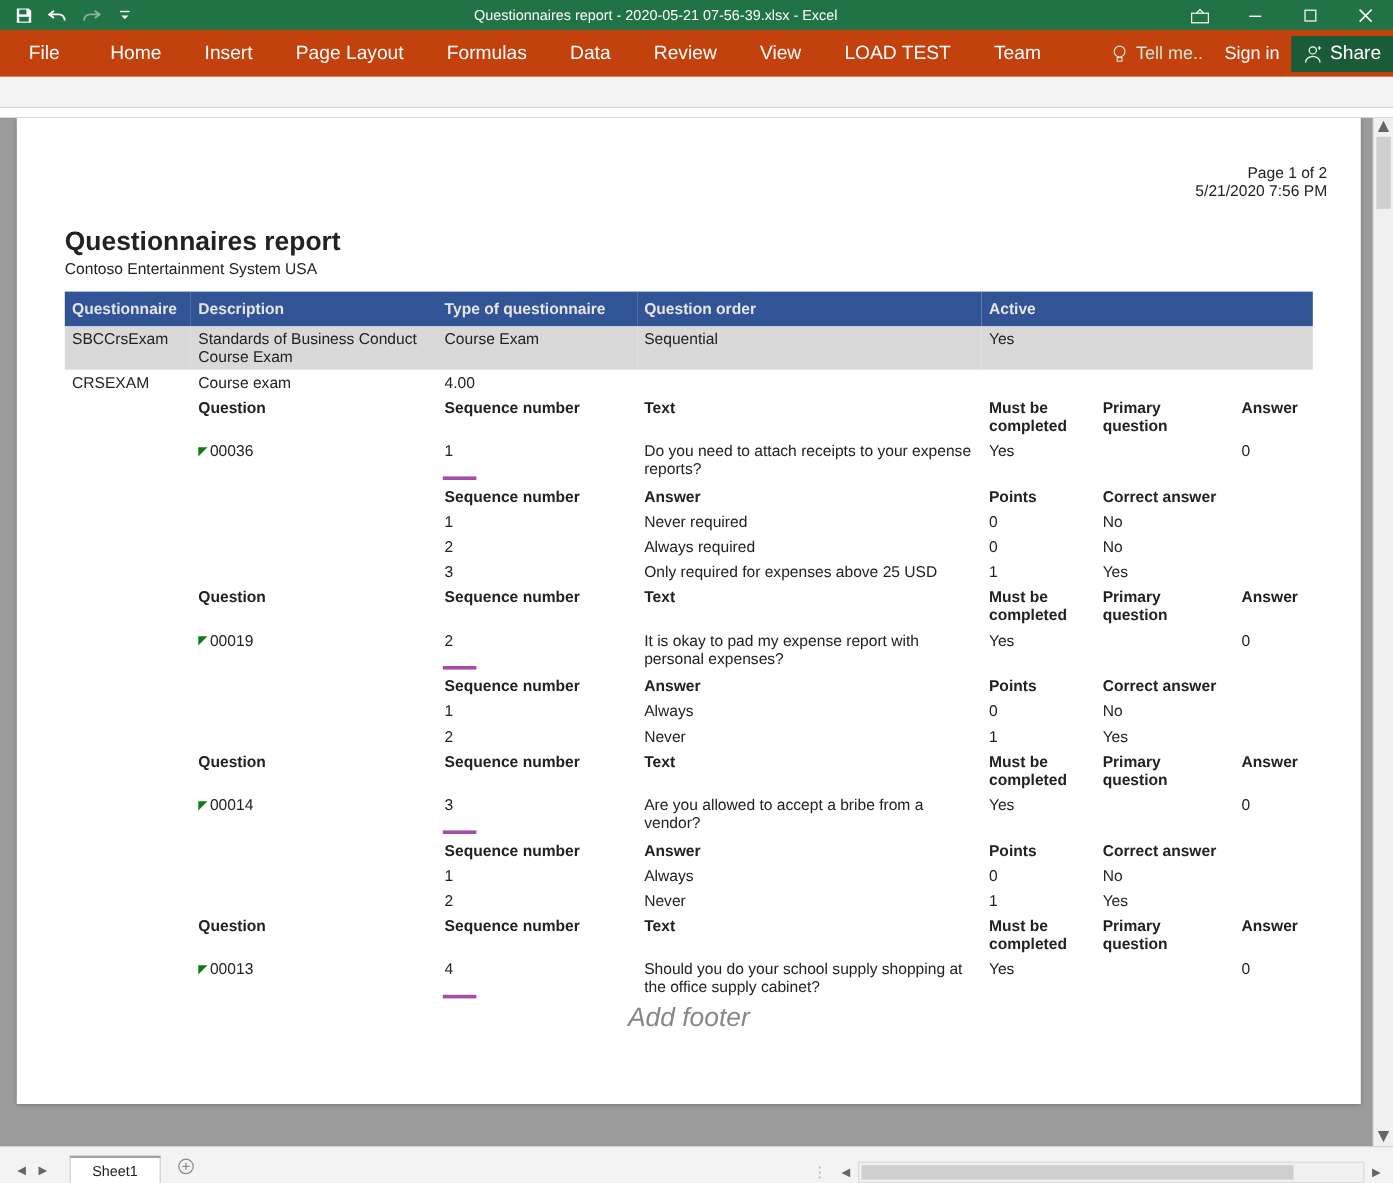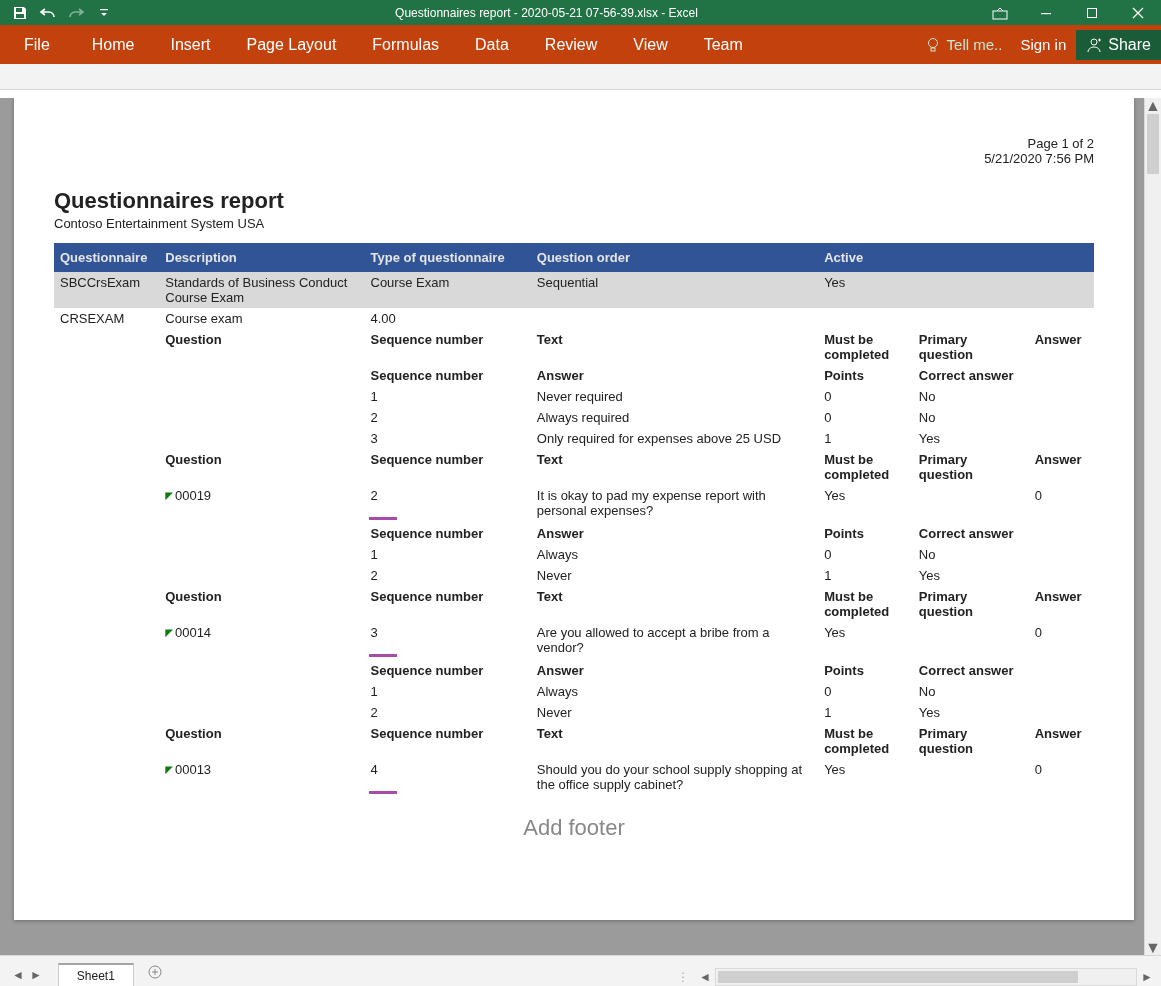--- a/index.html
+++ b/index.html
@@ -23,33 +23,33 @@
   
   .ribbonbody{background:#f3f3f3;height:25px;border-bottom:1px solid #d6d6d6;}
   
   .workarea{position:absolute;left:0;right:0;top:98px;bottom:30px;background:#9b9b9b;overflow:hidden;}
   .paper{position:absolute;left:14px;top:0;width:1120px;background:#fff;box-shadow:0 1px 4px rgba(0,0,0,.3);padding:38px 40px 30px 40px;box-sizing:border-box;height:822px;}
   .scroll-v{position:absolute;right:0;top:0;bottom:0;width:16px;background:#f0f0f0;border-left:1px solid #dadada;}
   .scroll-v .arrow{height:16px;display:flex;align-items:center;justify-content:center;color:#666;}
   .scroll-v .track{position:absolute;top:16px;bottom:16px;left:0;right:0;}
   .scroll-v .thumb{position:absolute;left:2px;right:2px;top:0;height:60px;background:#cfcfcf;}
   
-  .meta{position:absolute;right:40px;top:38px;text-align:right;font-size:13px;}
+  .meta{position:absolute;right:28px;top:38px;text-align:right;font-size:13px;}
   .rtitle{font-size:22px;font-weight:bold;margin-top:52px;}
   .rsub{font-size:13px;margin-top:2px;}
   table.report{border-collapse:collapse;width:100%;margin-top:12px;font-size:13px;table-layout:fixed;}
   table.report td,table.report th{padding:3px 6px;vertical-align:top;text-align:left;}
   tr.hdr{background:#305496;color:#e5e5e5;font-weight:bold;}
   tr.hdr td{padding-top:7px;padding-bottom:7px;}
   tr.qinfo{background:#d9d9d9;}
   .b{font-weight:bold;}
   .r{text-align:right;}
   .tick{color:#107c10;font-size:10px;display:inline-block;margin-right:2px;vertical-align:1px;}
   .mark{border-bottom:3px solid #a64ca6;display:inline-block;width:28px;vertical-align:-5px;margin-left:-2px;}
-  .footer-add{text-align:center;color:#888;font-size:22px;margin-top:18px;}
+  .footer-add{text-align:center;color:#888;font-size:22px;font-style:italic;}
   
   .sheettabs{position:absolute;left:0;right:0;bottom:0;height:30px;background:#f3f3f3;border-top:1px solid #d6d6d6;display:flex;align-items:flex-end;font-size:12px;}
   .sheettabs .navbtns{display:flex;align-items:center;gap:6px;padding:0 12px;height:22px;color:#666;}
   .sheettabs .tabitem{border:1px solid #ccc;border-bottom:none;background:#fff;padding:4px 18px 4px 18px;margin-left:4px;border-top:2px solid #a3a3a3;position:relative;top:1px;}
   .sheettabs .newtab{margin-left:14px;color:#666;padding-bottom:4px;}
   .sheettabs .hscroll{flex:1;display:flex;align-items:center;justify-content:flex-end;padding-right:6px;}
   .sheettabs .hscroll .track{height:16px;width:420px;background:#f0f0f0;border:1px solid #dadada;margin:0 2px;position:relative;}
   .sheettabs .hscroll .thumb{position:absolute;left:2px;top:2px;bottom:2px;width:360px;background:#cfcfcf;}
   .sheettabs .hscroll .arrow{width:16px;text-align:center;color:#666;}
   .col-code{width:100px;}
@@ -117,20 +117,21 @@
 
 <div class="ribbon">
   <div class="file">File</div>
   <div class="tab">Home</div>
   <div class="tab">Insert</div>
   <div class="tab">Page Layout</div>
   <div class="tab">Formulas</div>
   <div class="tab">Data</div>
   <div class="tab">Review</div>
   <div class="tab">View</div>
+  <div class="tab">LOAD TEST</div>
   <div class="tab">Team</div>
   <div class="spacer"></div>
   <div class="tell">
     <svg width="16" height="16" viewBox="0 0 16 16">
         <circle cx="8" cy="6" r="4.5" fill="none" stroke="#c8e6d4"></circle>
         <rect x="6" y="11" width="4" height="3" fill="none" stroke="#c8e6d4"></rect>
       </svg>
     <span>Tell me..</span>
   </div>
   <div class="signin">Sign in</div>
@@ -191,20 +192,29 @@
           <tr>
             <td></td>
             <td class="b">Question</td>
             <td class="b r">Sequence number</td>
             <td class="b">Text</td>
             <td class="b">Must be completed</td>
             <td class="b">Primary question</td>
             <td class="b">Answer</td>
           </tr>
           <tr>
+            <td></td>
+            <td><span class="tick">◤</span>00036</td>
+            <td class="r">1<br><span class="mark"></span></td>
+            <td>Do you need to attach receipts to your expense reports?</td>
+            <td>Yes</td>
+            <td></td>
+            <td class="r">0</td>
+          </tr>
+          <tr>
             <td colspan="2"></td>
             <td class="b">Sequence number</td>
             <td class="b">Answer</td>
             <td class="b r">Points</td>
             <td colspan="2" class="b">Correct answer</td>
           </tr>
           <tr>
             <td colspan="2"></td>
             <td>1</td>
             <td>Never required</td>

